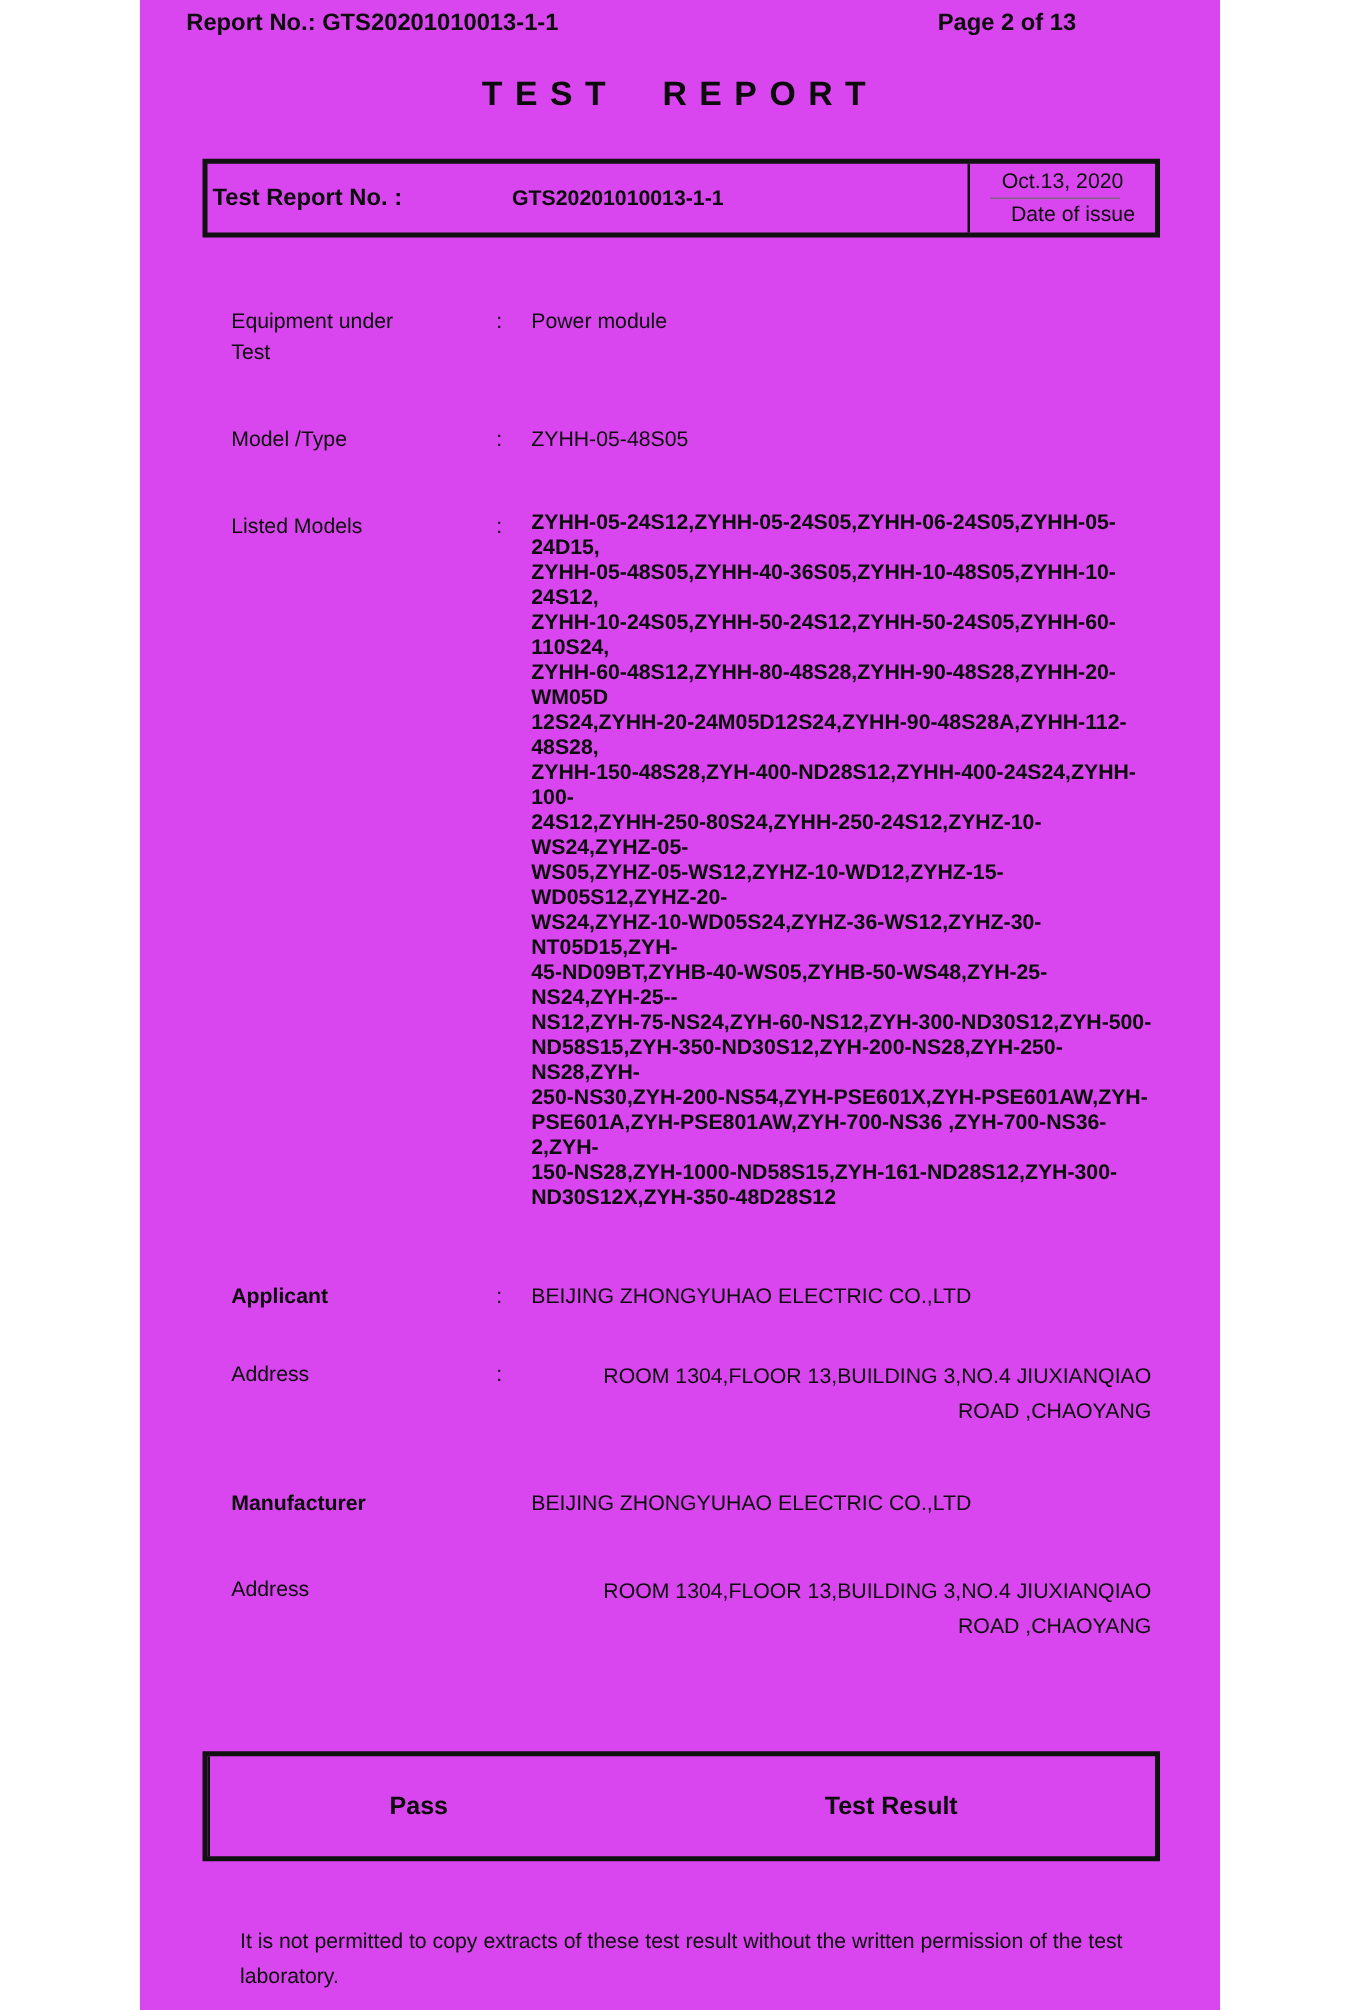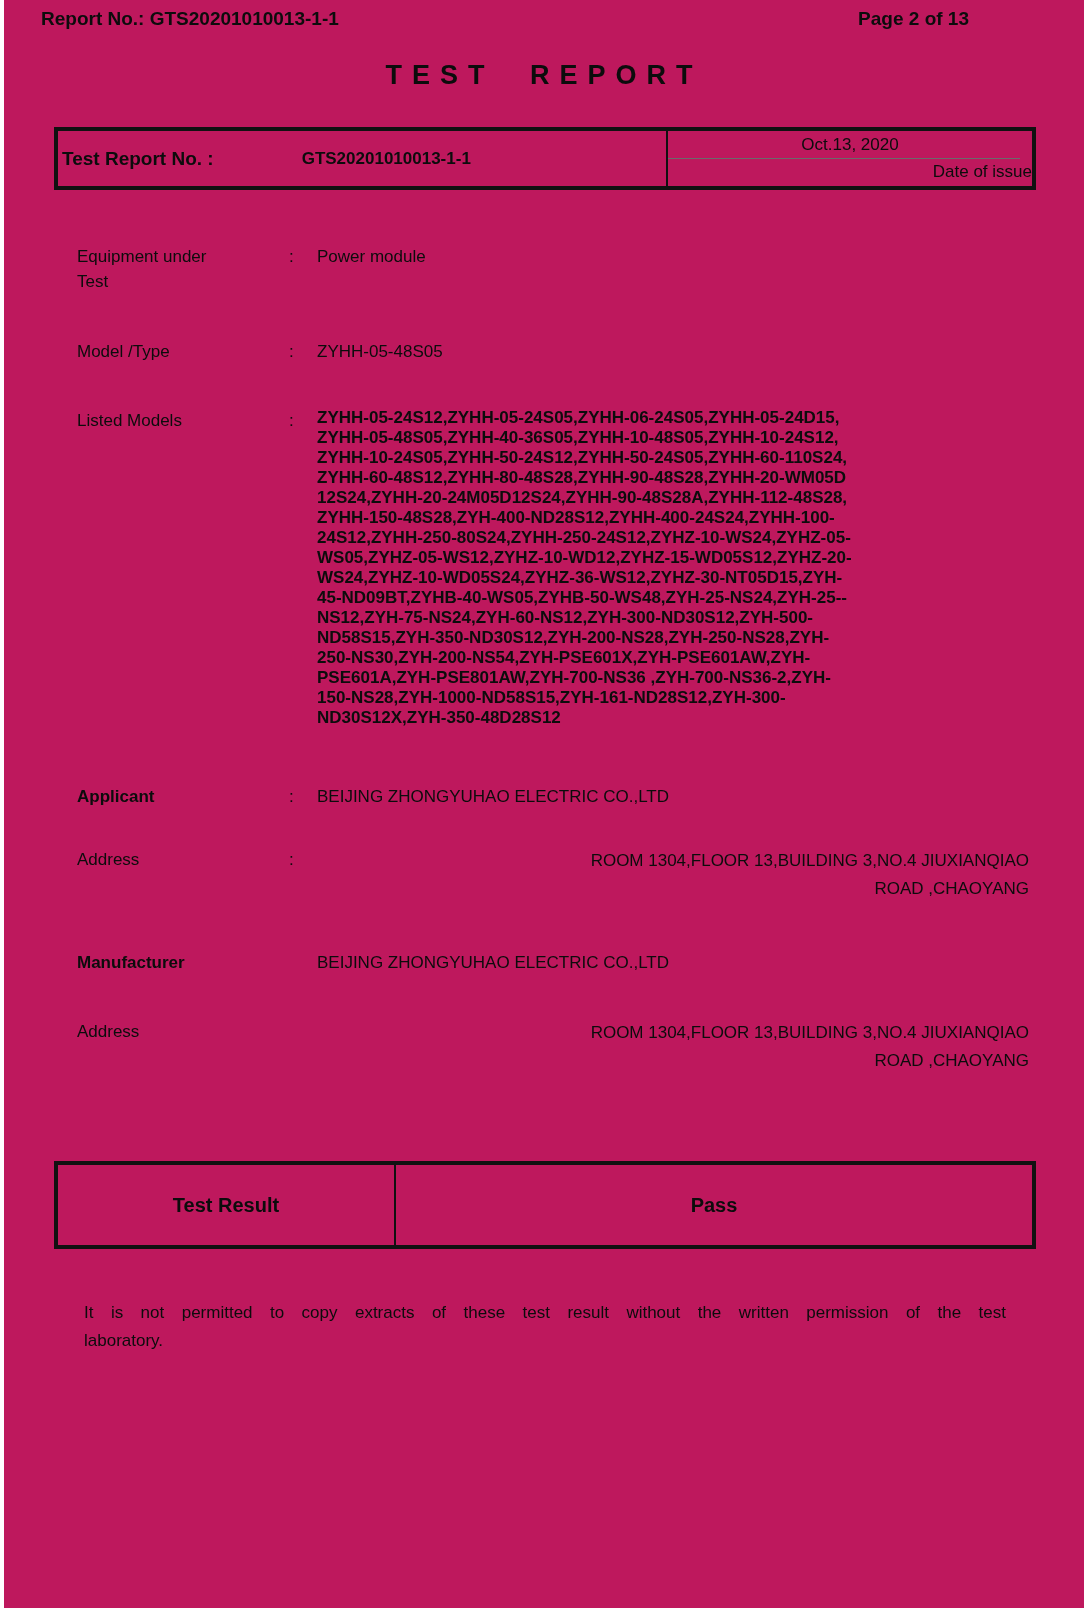--- a/index.html
+++ b/index.html
@@ -1,22 +1,22 @@
 <!DOCTYPE html>
 <html><head>
 <meta charset="utf-8">
 <style>
   * { margin: 0; padding: 0; box-sizing: border-box; }
   html, body { background: #ffffff; }
   .page {
     position: relative;
-    width: 1080px;
+    width: 864px;
     height: 1608px;
     margin: 0 auto;
-    background: #be185d;
+    background: #d946ef;
     color: #0c0c0c;
     font-family: "Liberation Sans", sans-serif;
     overflow: hidden;
   }
   
   .topbar {
     display: flex;
     justify-content: space-between;
     padding: 8px 115px 0 37px;
     font-size: 19px;
@@ -44,21 +44,21 @@
     align-items: center;
     padding: 6px 0 6px 4px;
   }
   .meta-left .lbl { font-size: 19px; font-weight: bold; }
   .meta-left .val { font-size: 17px; font-weight: bold; margin-left: 88px; }
   .meta-right {
     border-left: 2px solid #111;
     display: flex;
     flex-direction: column;
     justify-content: center;
-    padding: 3px 0;
+    padding: 3px 16px;
   }
   .meta-right .date-line {
     text-align: center;
     font-size: 17px;
     padding: 1px 0 3px 0;
   }
   .meta-right .rule {
     height: 0;
     border-top: 1.5px solid #6a6a6a;
     margin-right: 12px;
@@ -201,22 +201,22 @@
     <div class="field-row row-address2">
       <div class="label">Address</div>
       <div class="colon"></div>
       <div class="value">ROOM 1304,FLOOR 13,BUILDING 3,NO.4 JIUXIANQIAO
 ROAD ,CHAOYANG</div>
     </div>
 
   </div>
 
   <div class="result-table">
+    <div class="result-cell value">Pass</div>
     <div class="result-cell label">Test Result</div>
-    <div class="result-cell value">Pass</div>
   </div>
 
   <div class="footnotes">
     <div class="justify-full">It is not permitted to copy extracts of these test result without the written permission of the test</div>
     <div>laboratory.</div>
   </div>
 
 </div>
 
 </body></html>

